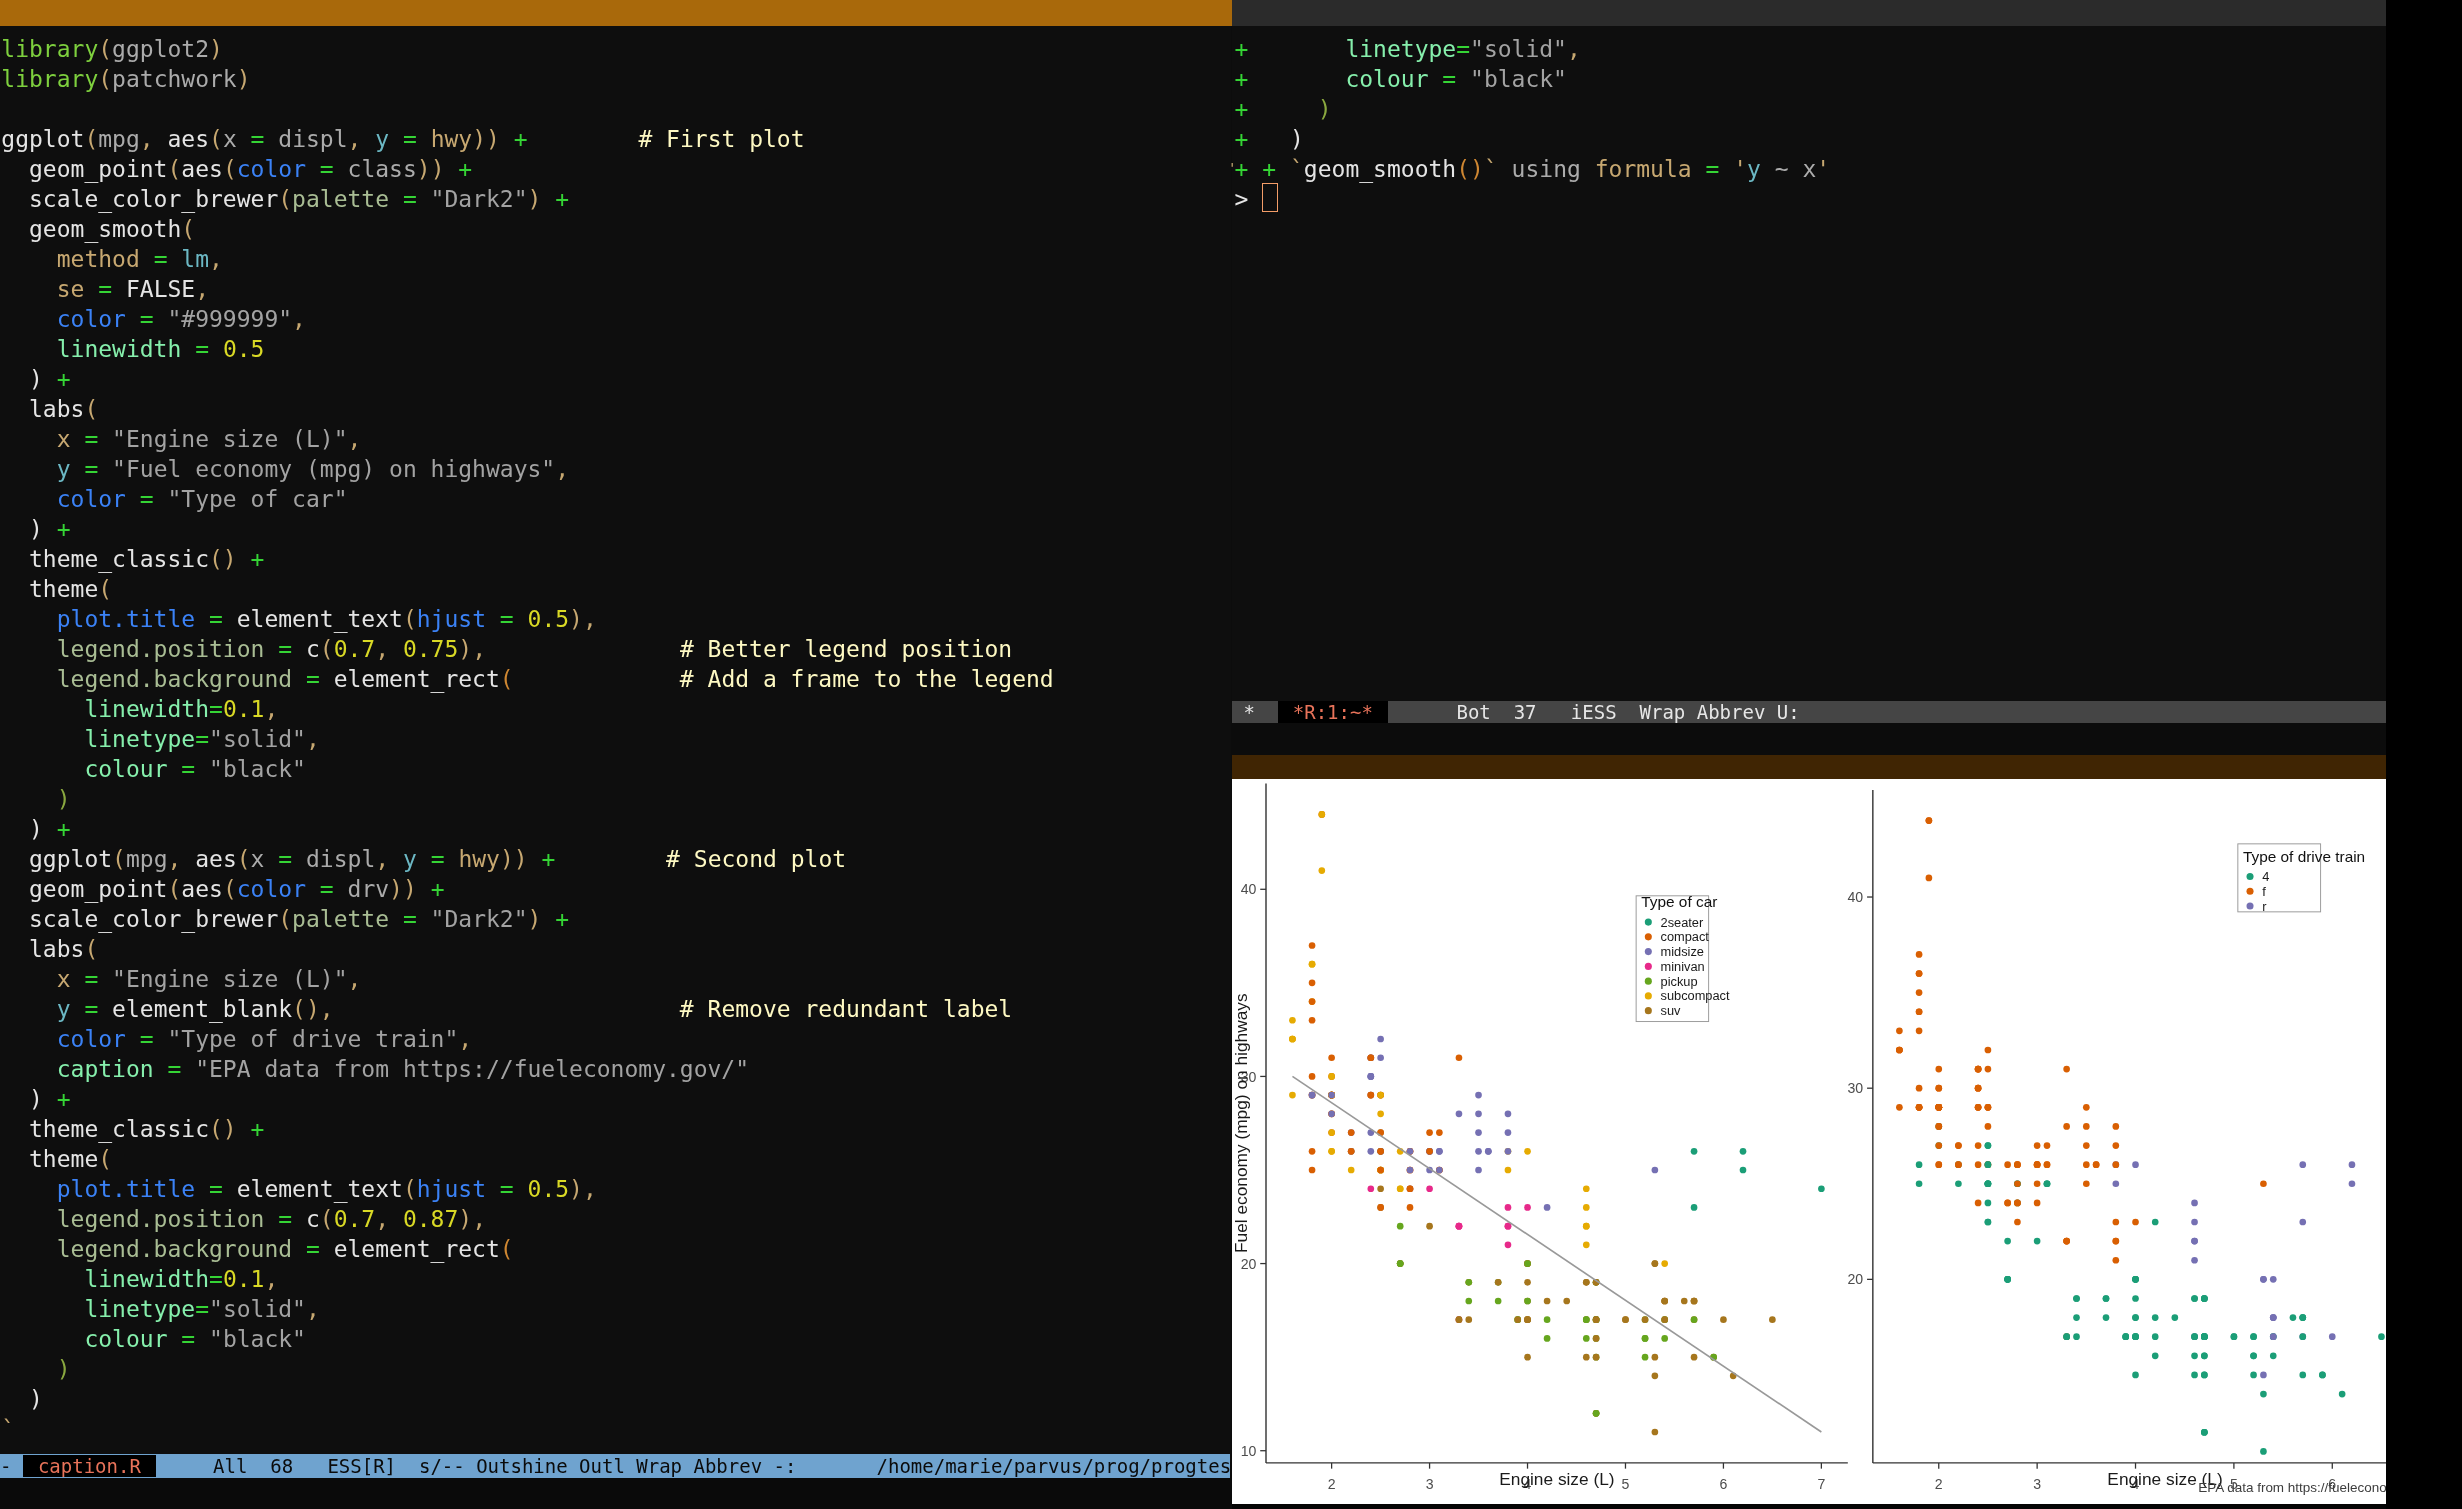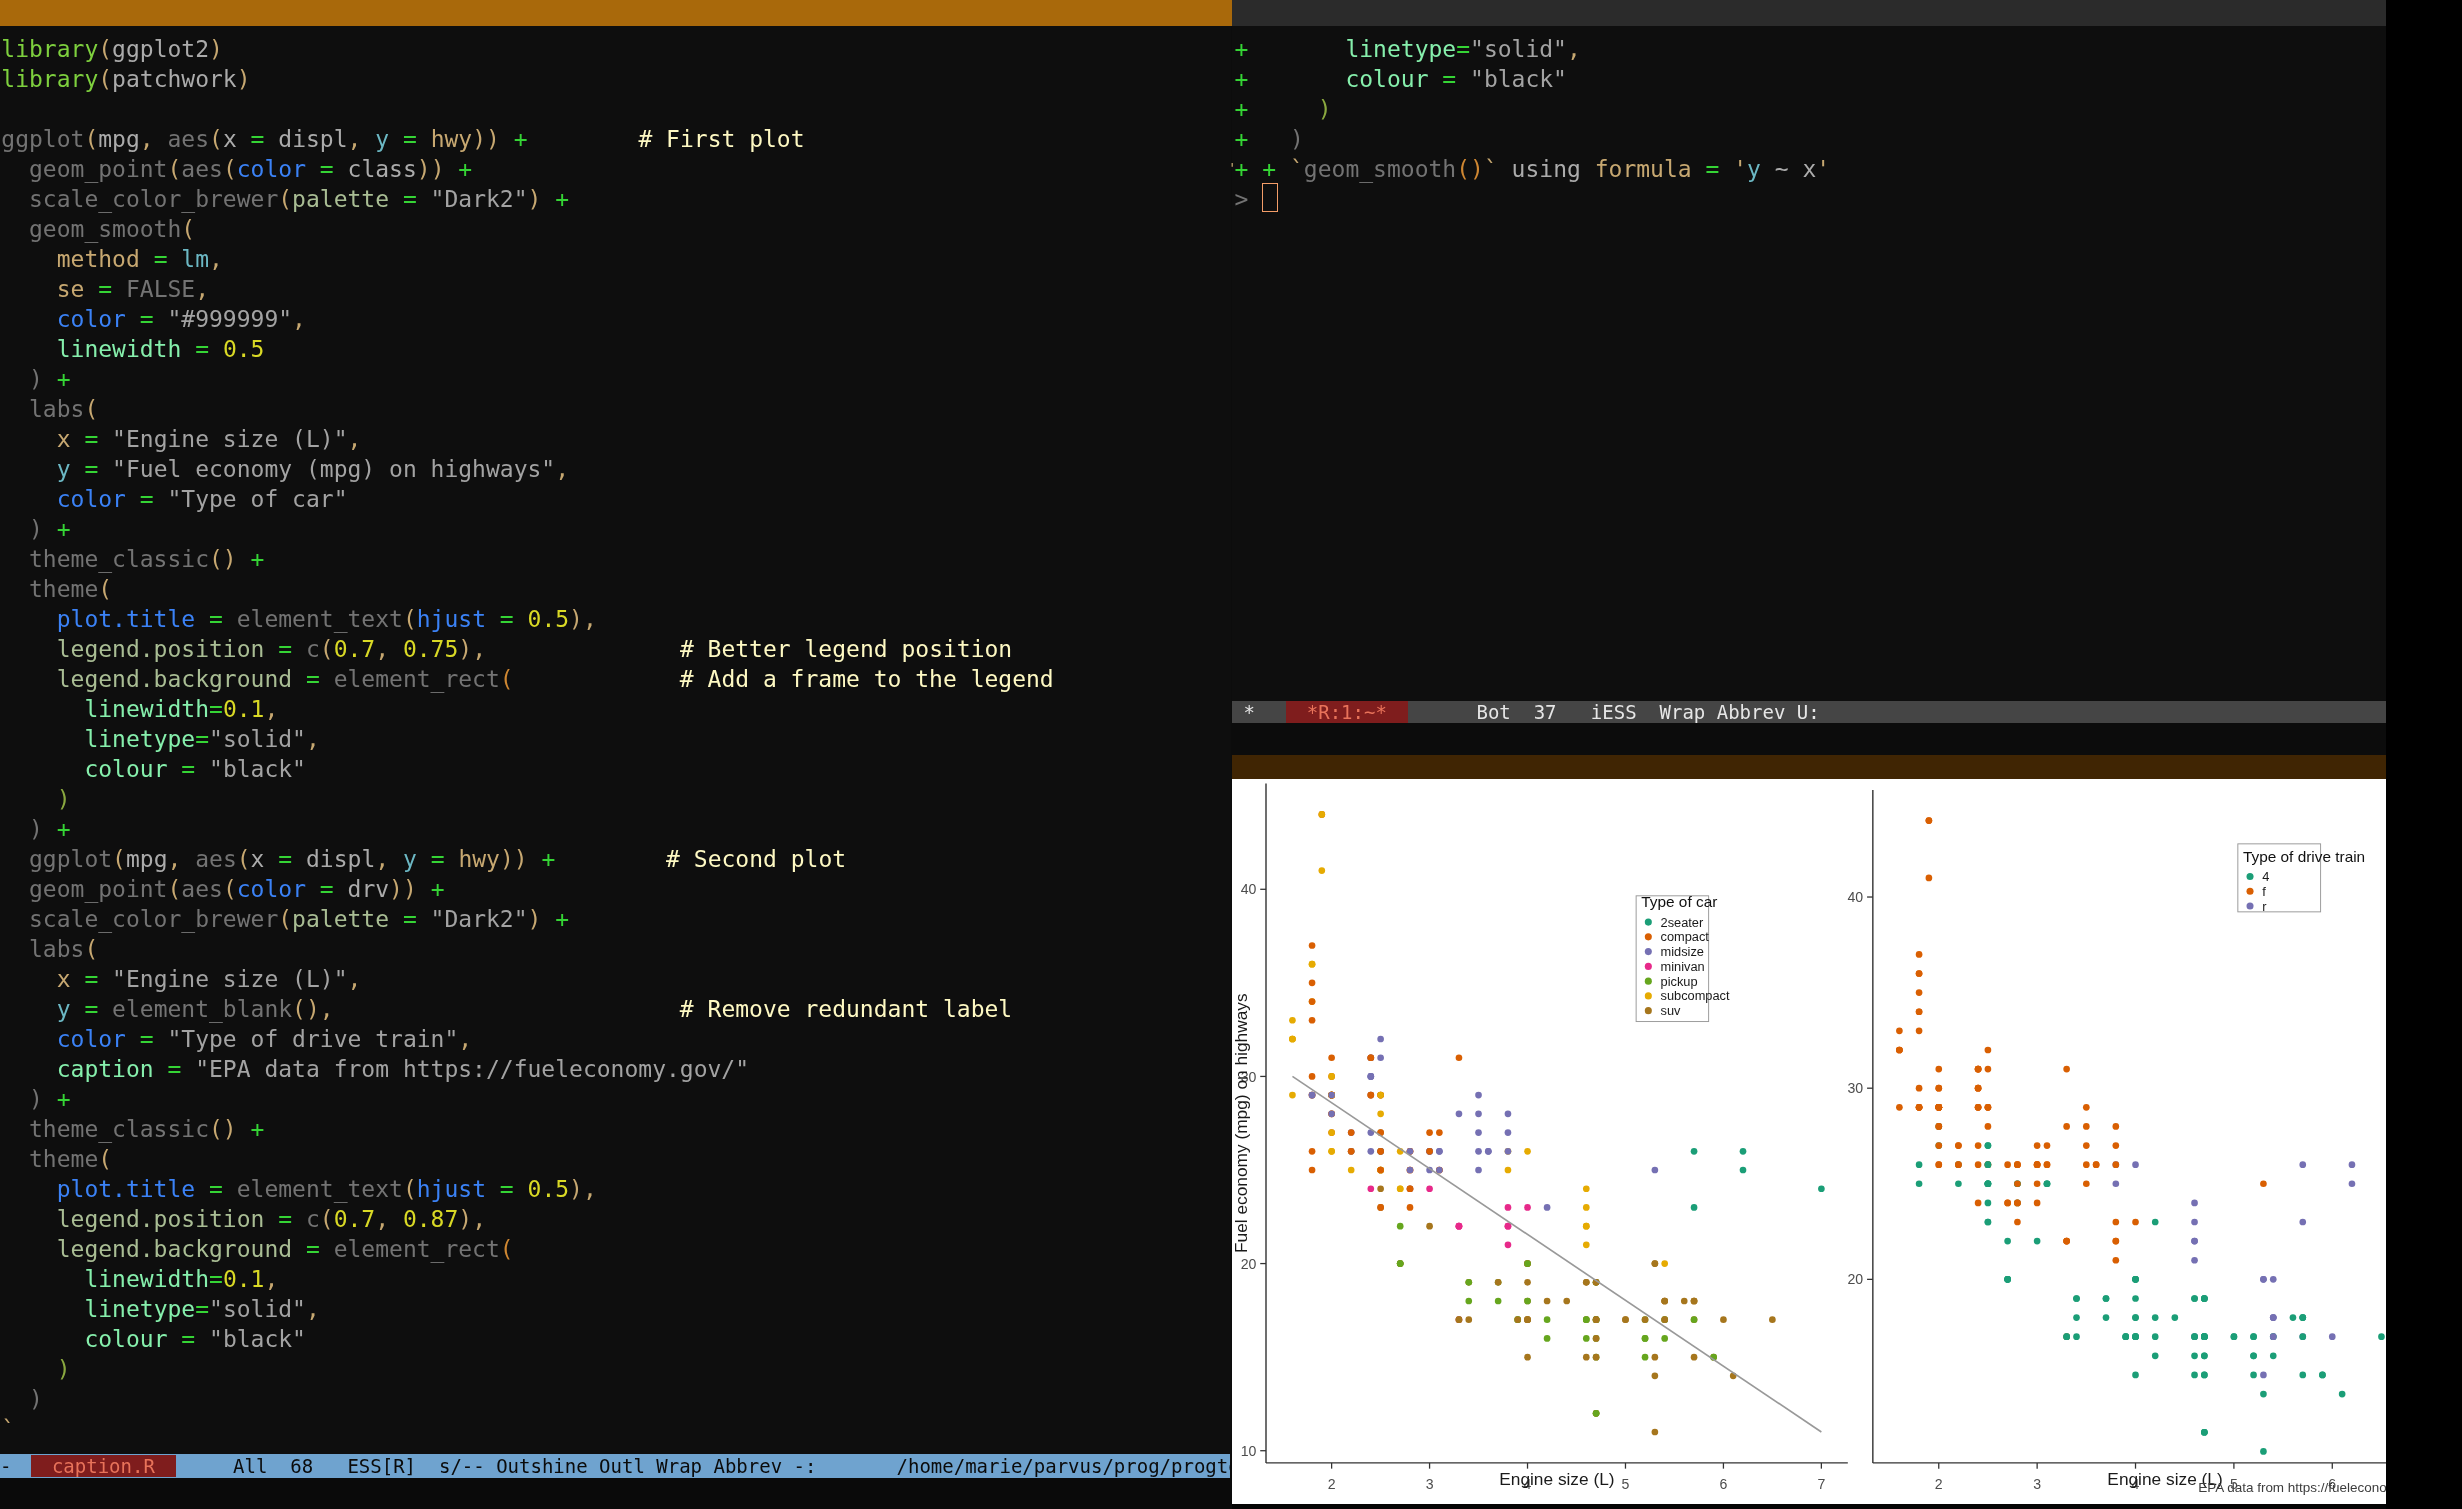--- a/index.html
+++ b/index.html
@@ -7,26 +7,26 @@
          font-family:"DejaVu Sans Mono", monospace;}
   .abs{position:absolute;}
   
   .hdr{height:26px;font-size:21px;line-height:26px;white-space:pre;overflow:hidden;}
   .hdr-editor{left:0;top:0;width:1230px;background:#a9690b;color:#f4eee3;padding-left:5.1px;}
   .hdr-console{left:1232px;top:0;width:1231px;background:#2b2b2b;color:#e8e8e8;padding-left:6.4px;}
   .hdr-graphics{left:0;top:0;width:1231px;background:#402503;color:#ddd5c9;padding-left:6.4px;height:24.4px;line-height:24.4px;}
   .modeline{font-size:19px;line-height:24.4px;height:24.4px;white-space:pre;overflow:hidden;}
   .ml-left{left:0;top:1454px;width:1230px;background:#6fa3cf;color:#0b0b0b;}
   .ml-right{left:1232px;top:701px;width:1231px;background:#454545;color:#e6e6e6;height:22.4px;line-height:22.4px;}
-  .mlbox{background:#7f1d1d;color:#e8735a;padding:0 21px;margin-left:8px;}
+  .mlbox{background:#000000;color:#e8735a;padding:0 15px;}
   
   .buf{font-size:23px;line-height:30px;white-space:pre;color:#ababab;overflow:hidden;}
   #code-buf{left:0;top:26px;width:1230px;height:1428px;padding:7.7px 0 0 1.3px;background:#0e0e0e;}
   #console-buf{left:1232px;top:26px;width:1231px;height:675px;padding:7.7px 0 0 2.6px;background:#0e0e0e;}
-  .tk-fn{color:#737373}.tk-kw{color:#35d435}.tk-lib{color:#7ed03e}.tk-str{color:#a3a3a3}
+  .tk-fn{color:#e5e5e5}.tk-kw{color:#35d435}.tk-lib{color:#7ed03e}.tk-str{color:#a3a3a3}
   .tk-com{color:#fef9c3}.tk-num{color:#d9d925}.tk-cyn{color:#6cb8c4}.tk-tea{color:#86efac}
   .tk-pnk{color:#3b82f6}.tk-sag{color:#a9bd94}.tk-tan{color:#c7a871}.tk-gry{color:#ababab}
   .tk-grn2{color:#8aa83f}.tk-org{color:#cf8732}
   #cursor{left:1262px;top:183px;width:13.5px;height:27px;border:1.9px solid #f49d68;background:transparent;}
   #stray-quote{left:1228px;top:160px;font-size:14px;color:#c7a871;}
   
   #graphics-win{left:1232px;top:755px;width:1231px;height:754px;background:#050505;}
   #gcanvas{position:absolute;left:0;top:24.4px;width:1231px;height:725px;background:#ffffff;}
   svg text{font-family:"Liberation Sans","DejaVu Sans",sans-serif;}
 </style>

